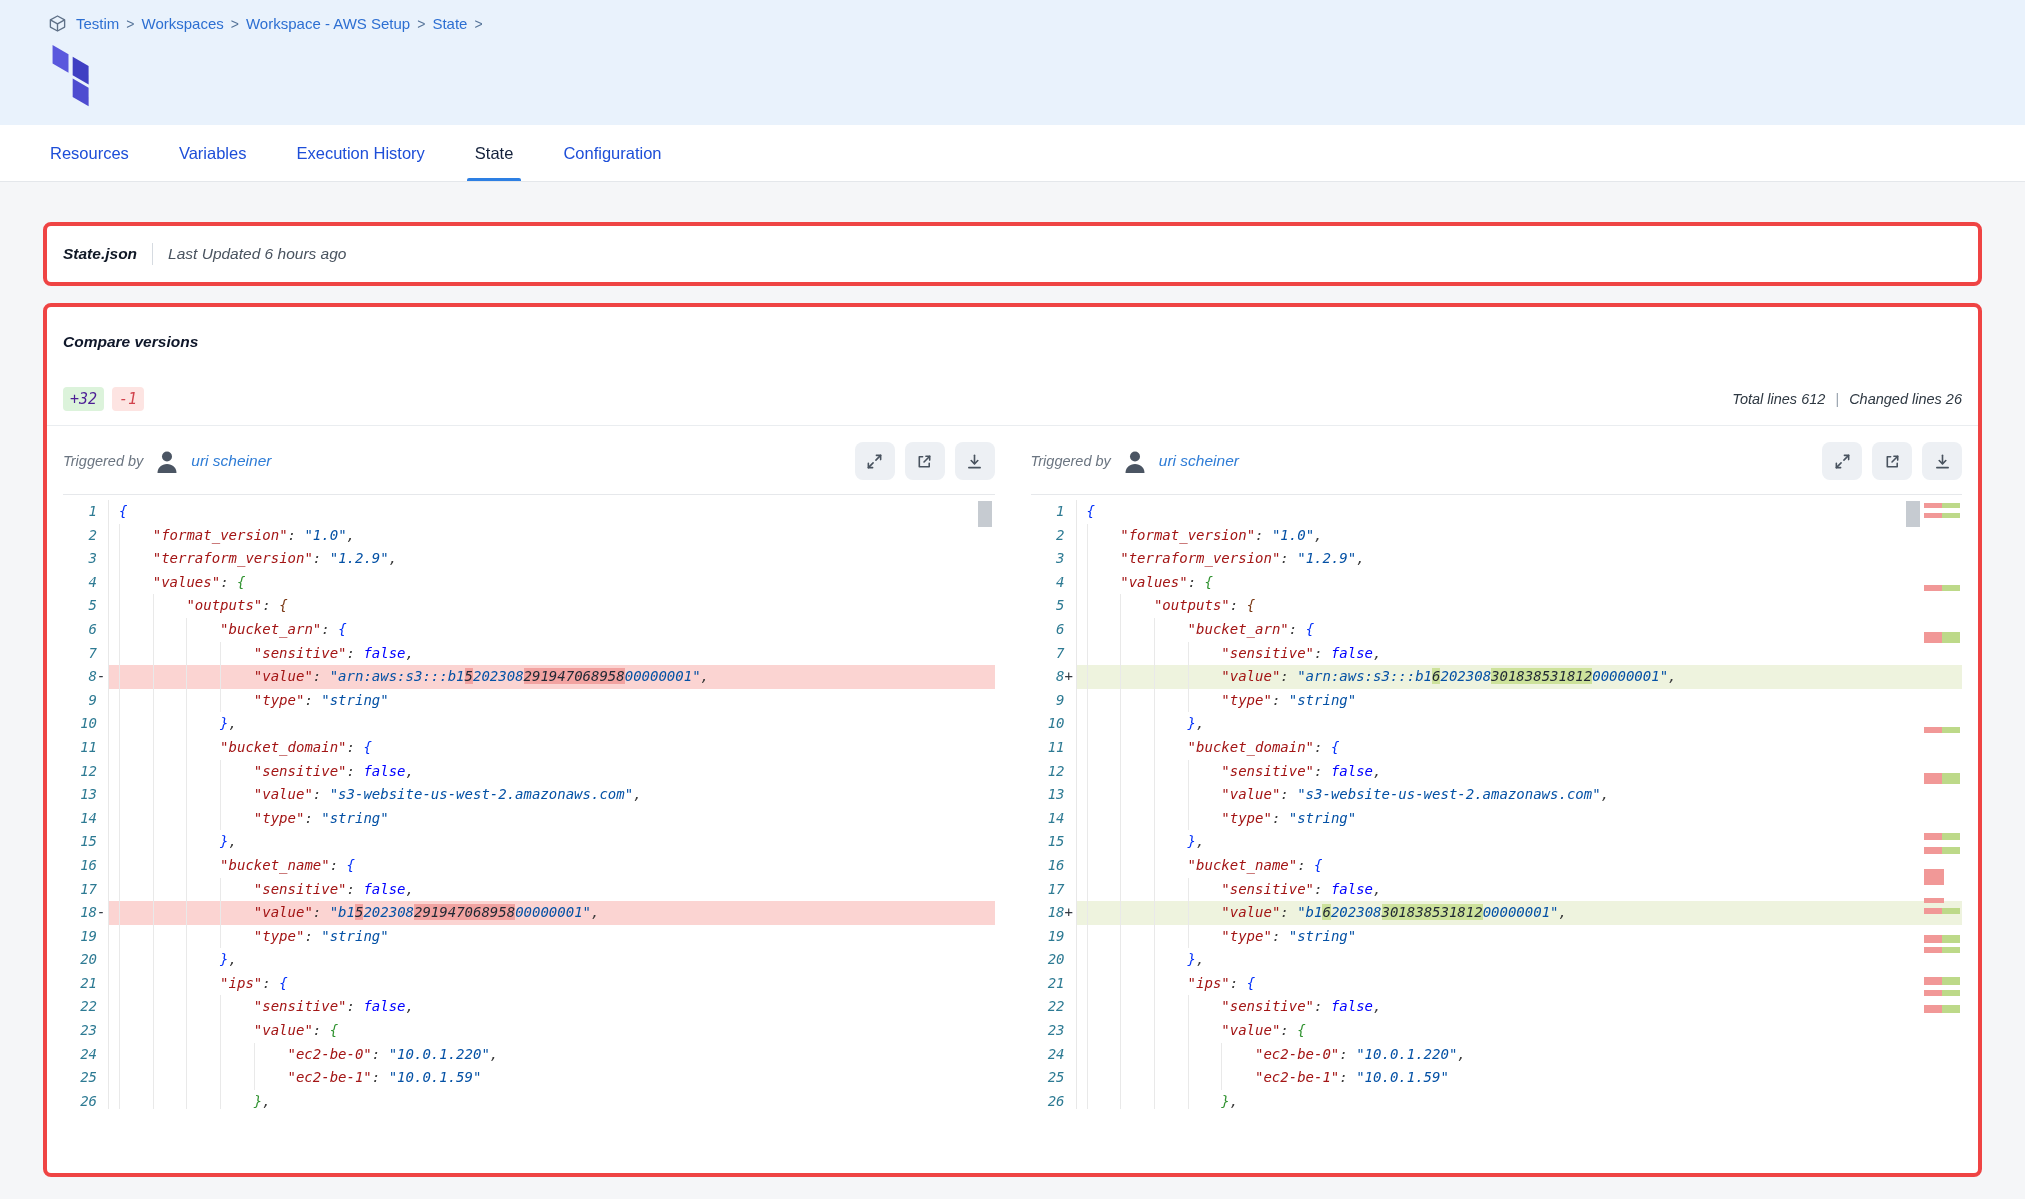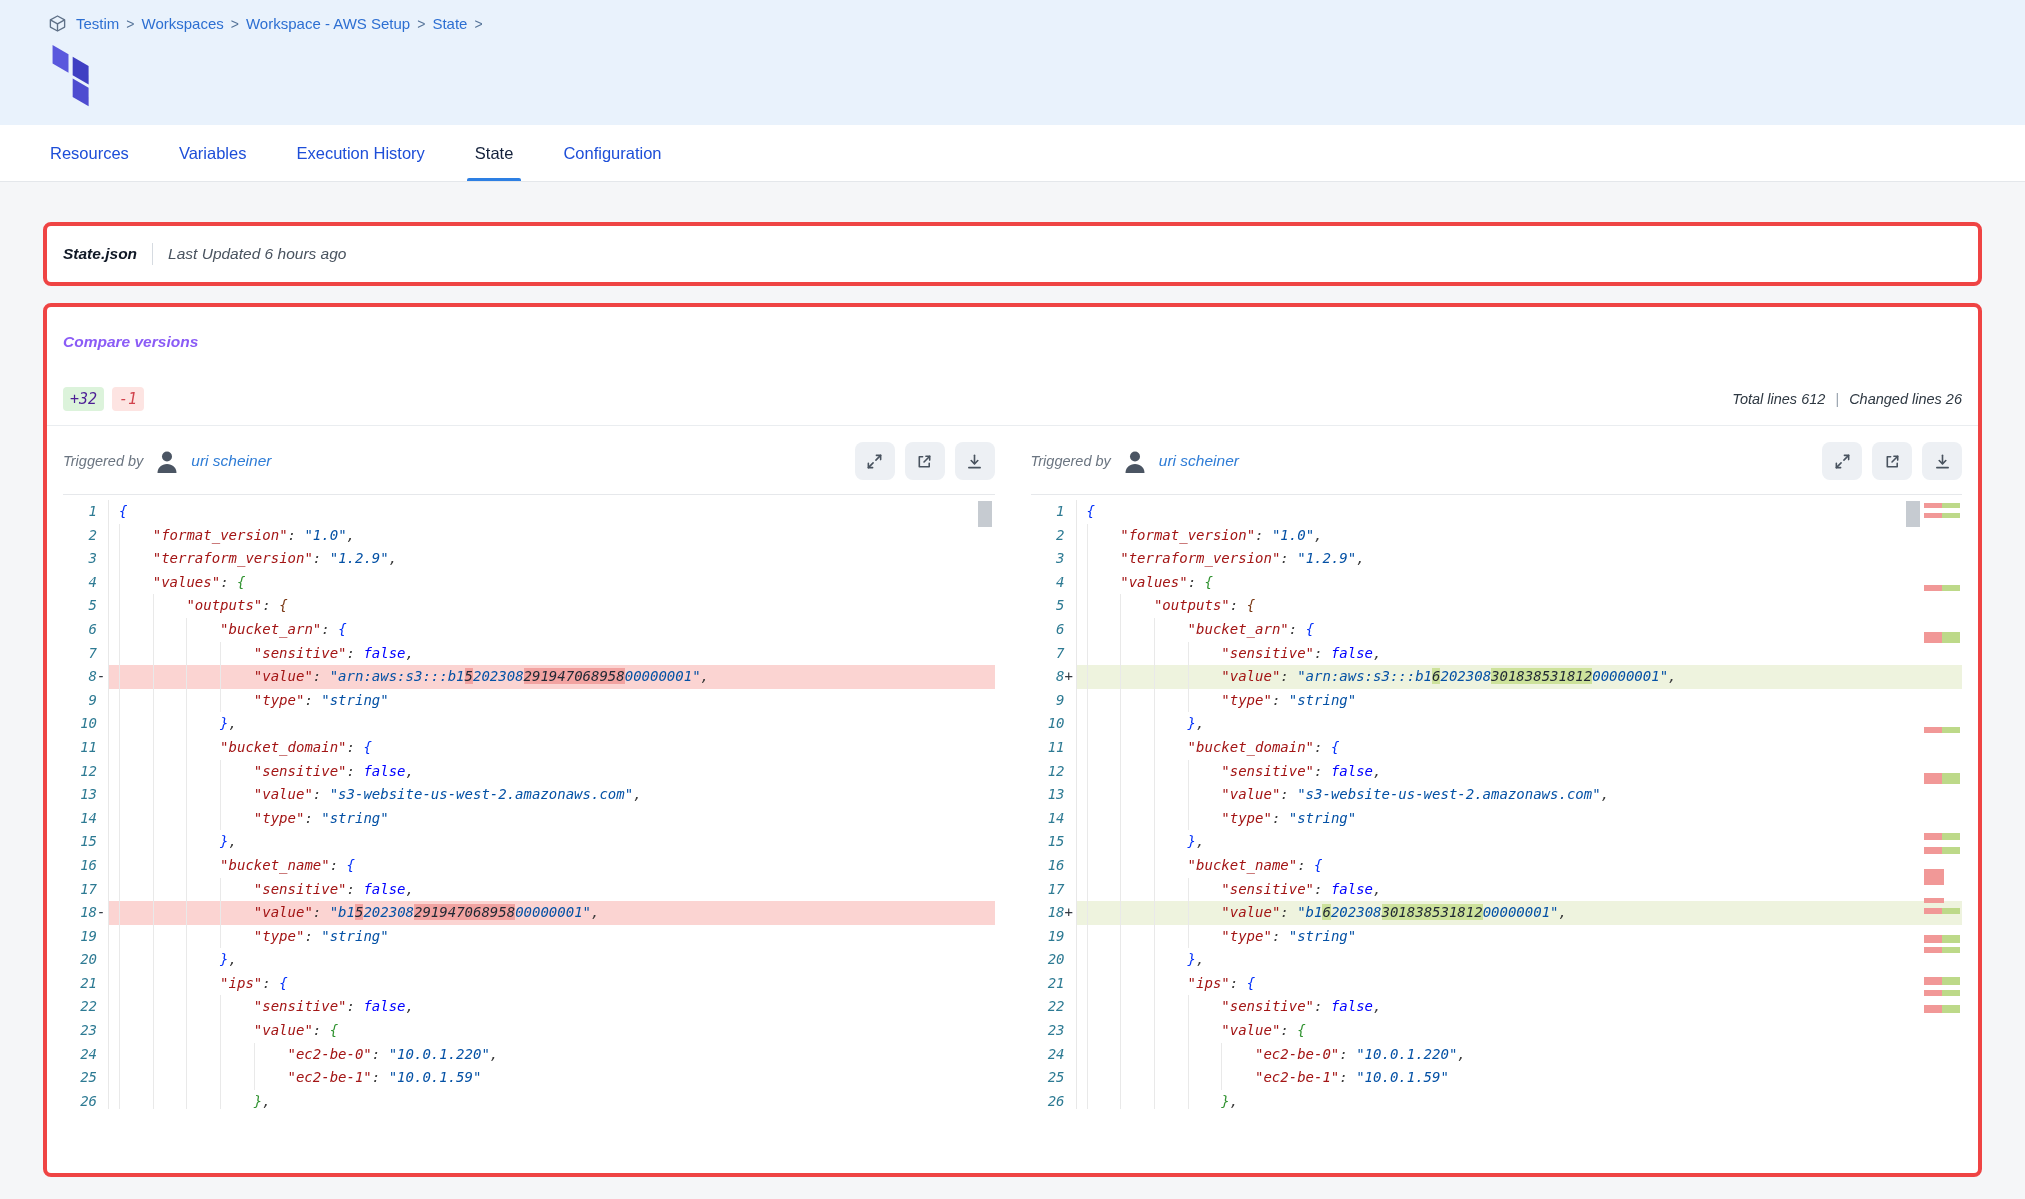--- a/index.html
+++ b/index.html
@@ -32,21 +32,21 @@
   
   .content { padding:40px 43px 0 43px; }
   .card { background:#fff; border:4px solid #ef4444; border-radius:8px;font-style:italic; }
   .file-card { height:64px; display:flex; align-items:center; padding:0 16px; margin-bottom:17px; }
   .file-name { font-size:15.5px; font-weight:700; color:#101826; }
   .v-sep { width:1px; height:22px; background:#d6dbe1; margin:0 15px; }
   .file-updated { font-size:15.5px; color:#49535f; }
 
   .diff-card { overflow:hidden; height:874px; }
   .compare-sec { padding:26px 16px 0 16px; }
-  .compare-title { font-size:15.5px; font-weight:700; color:#8b5cf6; }
+  .compare-title { font-size:15.5px; font-weight:700; color:#0f172a; }
   .dd-row { display:flex; gap:38px; margin-top:15px; }
   .dropdown { flex:1; height:38px; border:1px solid #d4d9df; border-radius:6px; background:#fff; display:flex; align-items:center; padding:0 14px; font-size:14.5px; color:#1f2733; cursor:pointer; }
   .dropdown .chev { margin-left:auto; display:flex; }
 
   .stats-row { display:flex; align-items:center; padding:36px 16px 14px 16px; }
   .pill { font-size:15px; border-radius:4px; padding:3px 7px; font-family:"DejaVu Sans Mono", monospace; }
   .pill.add { background:#dcf3db; color:#4c1d95; margin-right:8px; }
   .pill.del { background:#fde4e2; color:#d1424c; }
   .stats-right { margin-left:auto; font-size:14.5px; color:#2e3842; display:flex; align-items:center; gap:10px; }
   .stats-bar { color:#9aa4af; }

